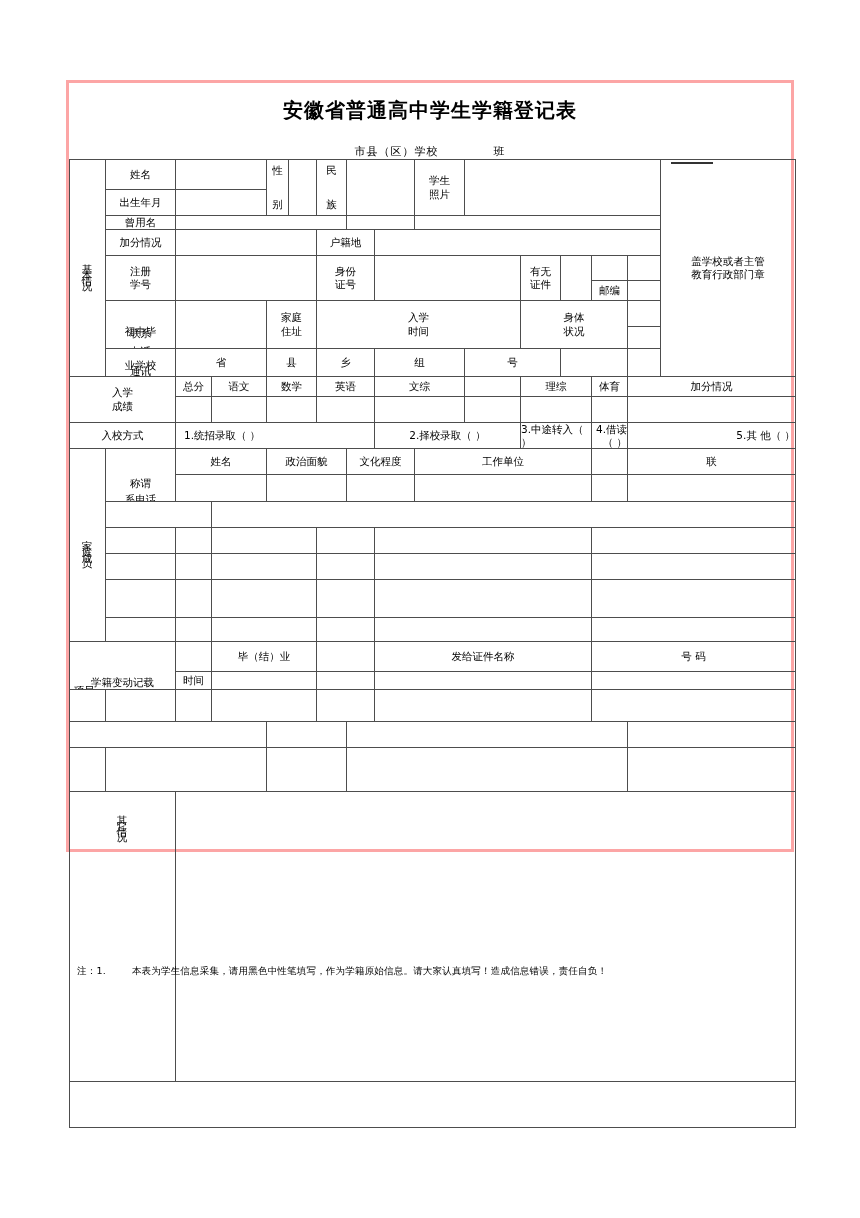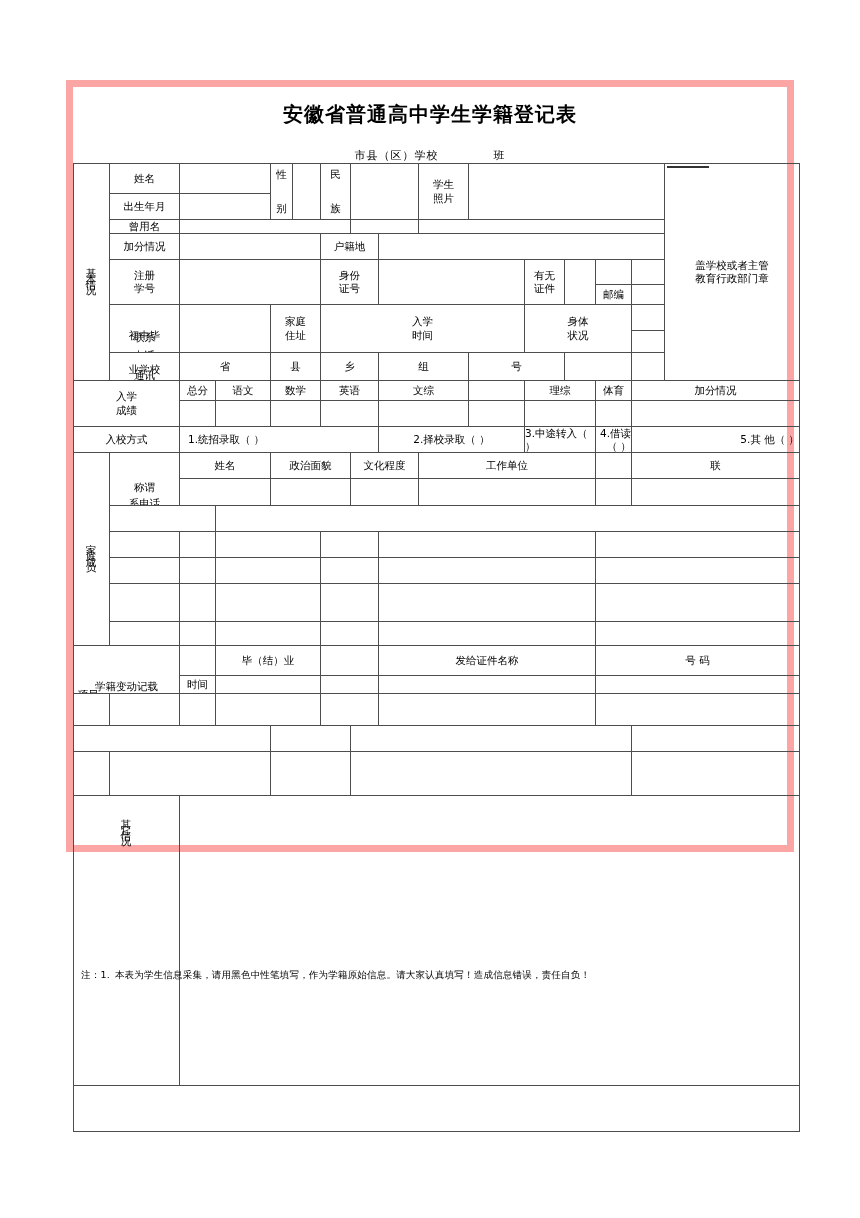--- a/index.html
+++ b/index.html
@@ -14,21 +14,21 @@
     color: #000000;
     position: relative;
     overflow: hidden;
   }
   .page {
     position: absolute;
     left: 66px;
     top: 80px;
     width: 728px;
     height: 772px;
-    border: 7px solid #fca5a5;
+    border: 3px solid #fca5a5;
     box-sizing: border-box;
   }
   .title {
     text-align: center;
     font-size: 20px;
     font-weight: bold;
     letter-spacing: 1px;
     margin-top: 14px;
     font-family: "DejaVu Serif", "Liberation Serif", serif;
   }
@@ -82,21 +82,21 @@
   }
   .two-line span { display: block; line-height: 1.25; }
   .note {
     position: absolute;
     left: 8px;
     top: 882px;
     font-size: 9.5px;
     letter-spacing: 0.2px;
     white-space: nowrap;
   }
-  .note .n-idx { margin-right: 5px; }
+  .note .n-idx { margin-right: 26px; }
   .overlapwrap { position: relative; height: 100%; width: 100%; }
   .ov { position: absolute; left: 0; right: 0; text-align: center; }
 </style>
 </head>
 <body>
 
 <div class="page">
 
   <div class="title">安徽省普通高中学生学籍登记表</div>
 

